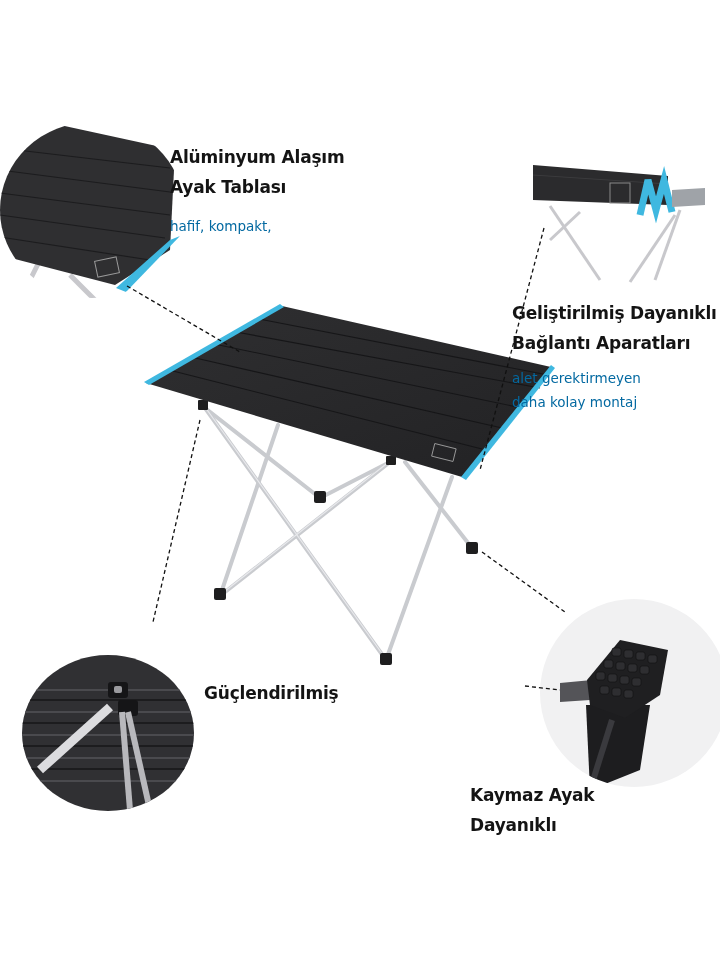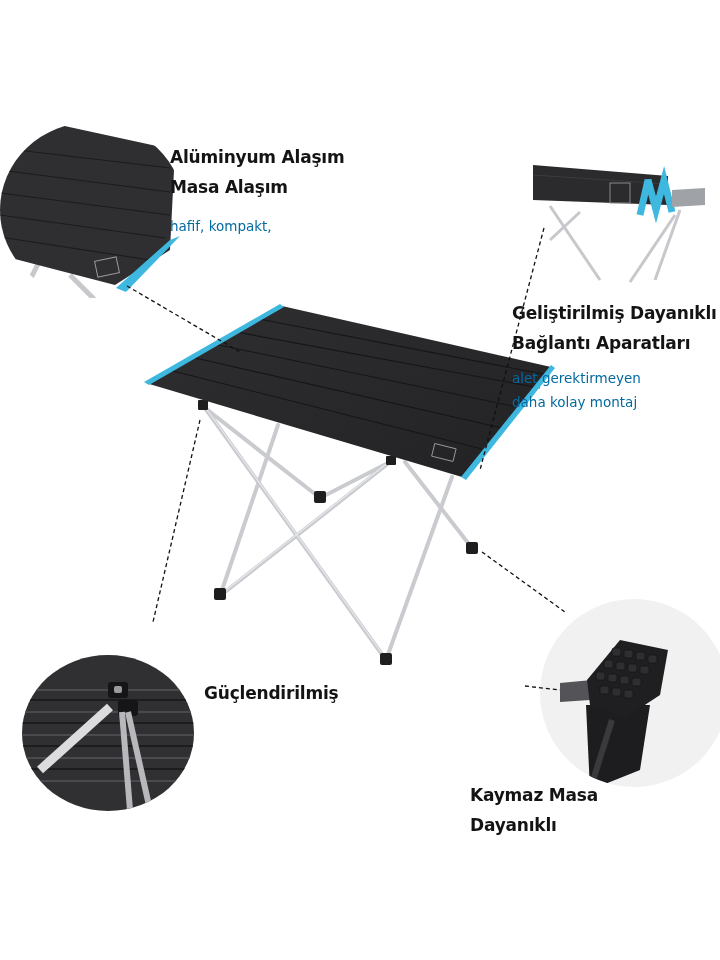--- a/index.html
+++ b/index.html
@@ -152,33 +152,33 @@
     <line x1="127" y1="286" x2="240" y2="352"></line>
     <line x1="544" y1="228" x2="480" y2="470"></line>
     <line x1="200" y1="420" x2="153" y2="622"></line>
     <line x1="482" y1="552" x2="565" y2="612"></line>
     <line x1="525" y1="686" x2="560" y2="690"></line>
   </g>
 </svg>
 
 <div class="label" style="left:170px; top:142px; width:280px;">
   <div class="title">Alüminyum Alaşım</div>
-  <div class="title">Masa Alaşım</div>
+  <div class="title">Ayak Tablası</div>
   <div style="height:12px"></div>
   <div class="sub">hafif, kompakt,</div>
 </div>
 
 <div class="label" style="left:512px; top:298px; width:218px;">
   <div class="title">Geliştirilmiş Dayanıklı</div>
   <div class="title">Bağlantı Aparatları</div>
   <div style="height:8px"></div>
   <div class="sub">alet gerektirmeyen</div>
   <div class="sub">daha kolay montaj</div>
 </div>
 
 <div class="label" style="left:204px; top:678px; width:160px;">
   <div class="title">Güçlendirilmiş</div>
 </div>
 
 <div class="label" style="left:470px; top:780px; width:180px;">
-  <div class="title">Kaymaz Masa</div>
+  <div class="title">Kaymaz Ayak</div>
   <div class="title">Dayanıklı</div>
 </div>
 
 </body></html>

